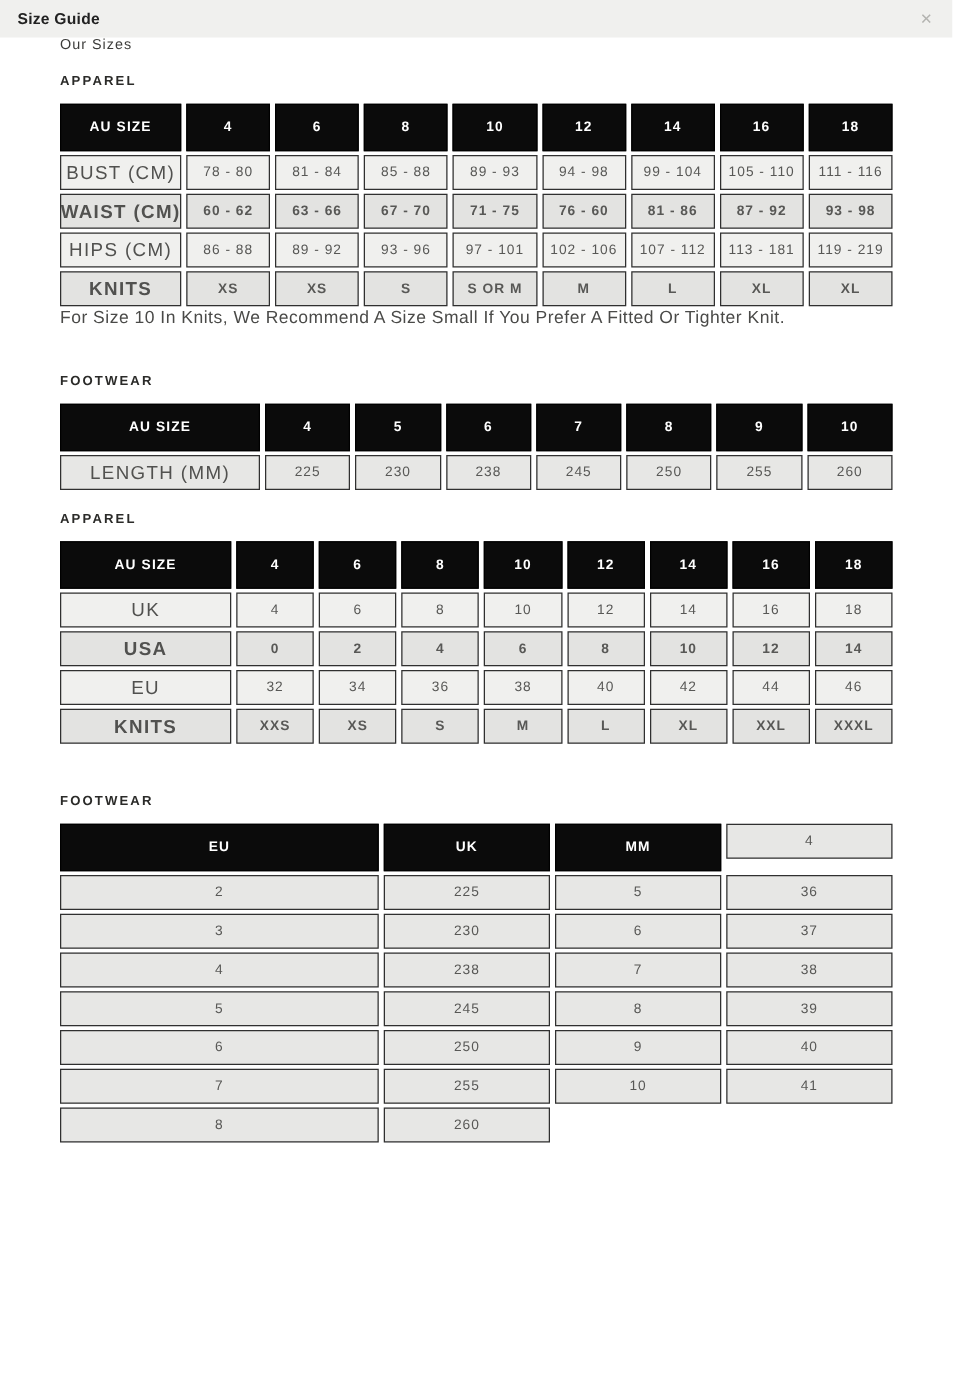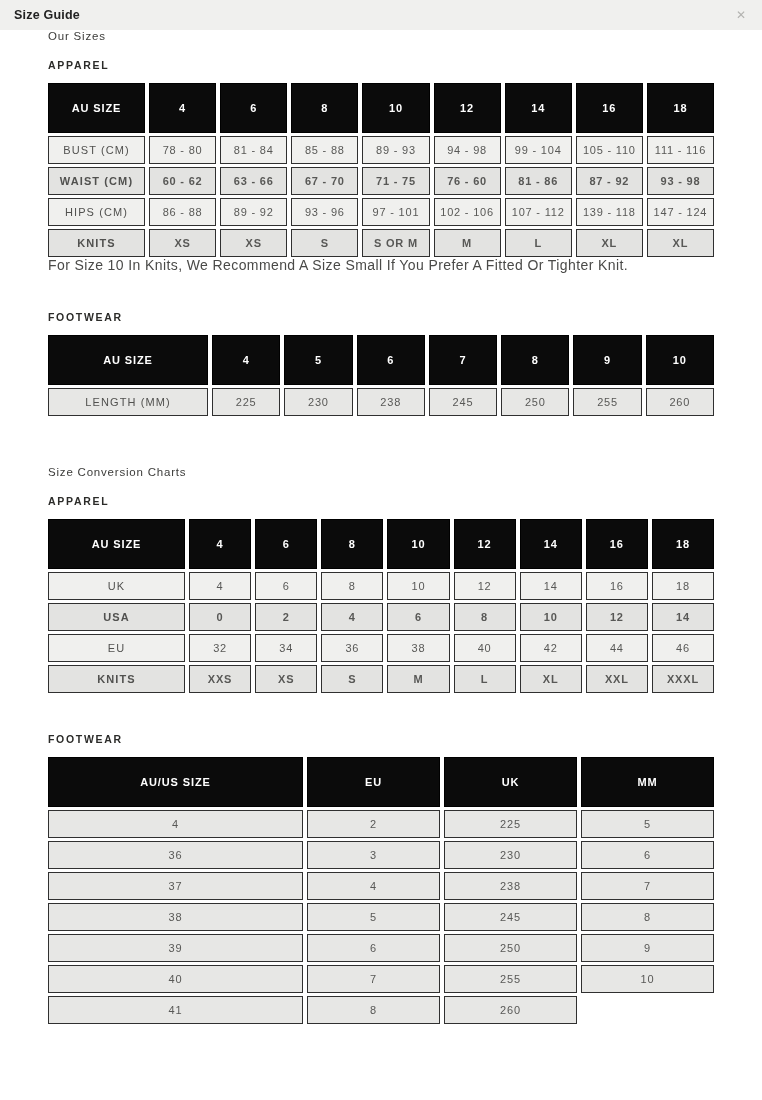--- a/index.html
+++ b/index.html
@@ -76,30 +76,30 @@
     align-items: center;
     justify-content: center;
     height: 28px;
     border: 1px solid #303030;
     font-size: 11px;
     letter-spacing: 0.8px;
     color: #585856;
     white-space: nowrap;
   }
   .cell.head {
-    height: 50px;
+    height: 38px;
     background: var(--head-bg, #0b0b0b);
     border-color: #000000;
     color: #ffffff;
     font-weight: bold;
     font-size: 11px;
     letter-spacing: 0.9px;
   }
   .cell.label {
-    font-size: 11px;
+    font-size: 15px;
     letter-spacing: 1.1px;
     color: #51514f;
   }
   .cell.light { background: var(--row-light, #f0f0ee); }
   .cell.dark  { background: var(--row-dark,  #e3e3e1); font-weight: bold; }
   .cell.flat  { background: var(--row-flat,  #e7e7e5); }
 </style>
 </head>
 <body>
 
@@ -141,22 +141,22 @@
       <div class="cell dark">81 - 86</div>
       <div class="cell dark">87 - 92</div>
       <div class="cell dark">93 - 98</div>
       <div class="cell label light">HIPS (CM)</div>
       <div class="cell light">86 - 88</div>
       <div class="cell light">89 - 92</div>
       <div class="cell light">93 - 96</div>
       <div class="cell light">97 - 101</div>
       <div class="cell light">102 - 106</div>
       <div class="cell light">107 - 112</div>
-      <div class="cell light">139 - 118</div>
-      <div class="cell light">147 - 124</div>
+      <div class="cell light">113 - 181</div>
+      <div class="cell light">119 - 219</div>
       <div class="cell label dark">KNITS</div>
       <div class="cell dark">XS</div>
       <div class="cell dark">XS</div>
       <div class="cell dark">S</div>
       <div class="cell dark">S OR M</div>
       <div class="cell dark">M</div>
       <div class="cell dark">L</div>
       <div class="cell dark">XL</div>
       <div class="cell dark">XL</div>
     </div>
@@ -176,21 +176,20 @@
       <div class="cell label flat">LENGTH (MM)</div>
       <div class="cell flat">225</div>
       <div class="cell flat">230</div>
       <div class="cell flat">238</div>
       <div class="cell flat">245</div>
       <div class="cell flat">250</div>
       <div class="cell flat">255</div>
       <div class="cell flat">260</div>
     </div>
 
-  <h2 class="section-heading tight">Size Conversion Charts</h2>
 
   <h3 class="sub-heading">APPAREL</h3>
   <div class="grid-table" id="table-conv-apparel">
       <div class="cell head">AU SIZE</div>
       <div class="cell head">4</div>
       <div class="cell head">6</div>
       <div class="cell head">8</div>
       <div class="cell head">10</div>
       <div class="cell head">12</div>
       <div class="cell head">14</div>
@@ -229,21 +228,20 @@
       <div class="cell dark">S</div>
       <div class="cell dark">M</div>
       <div class="cell dark">L</div>
       <div class="cell dark">XL</div>
       <div class="cell dark">XXL</div>
       <div class="cell dark">XXXL</div>
     </div>
 
   <h3 class="sub-heading after-table">FOOTWEAR</h3>
   <div class="grid-table" id="table-conv-footwear">
-      <div class="cell head">AU/US SIZE</div>
       <div class="cell head">EU</div>
       <div class="cell head">UK</div>
       <div class="cell head">MM</div>
       <div class="cell flat">4</div>
       <div class="cell flat">2</div>
       <div class="cell flat">225</div>
       <div class="cell flat">5</div>
       <div class="cell flat">36</div>
       <div class="cell flat">3</div>
       <div class="cell flat">230</div>

